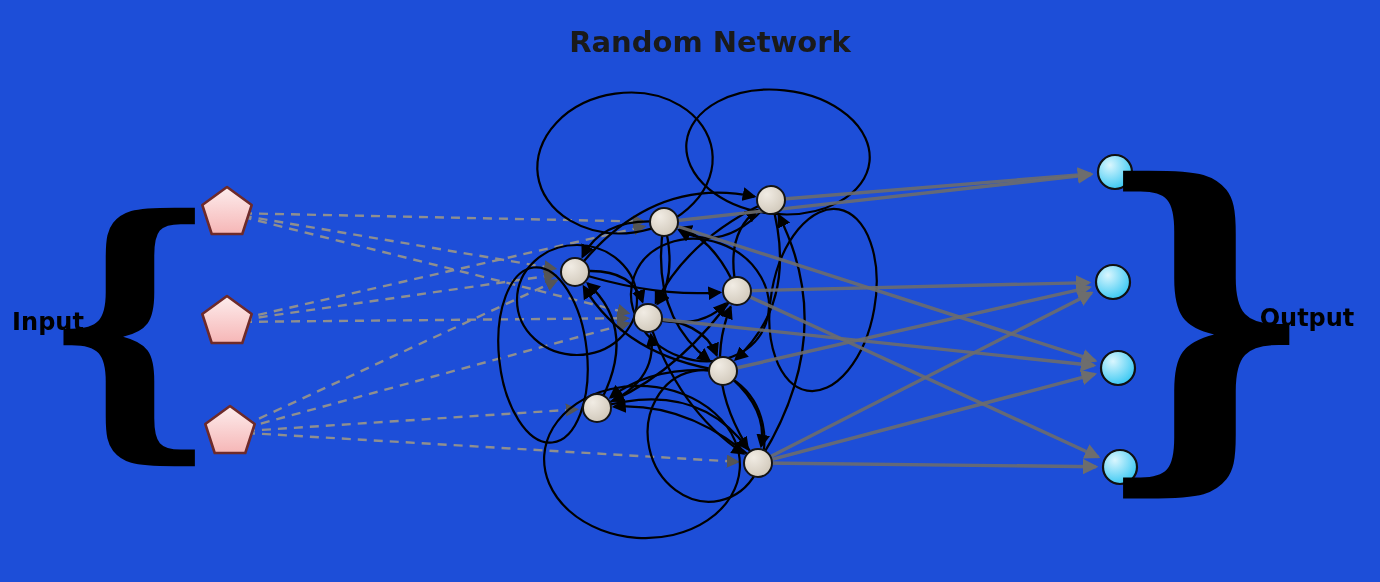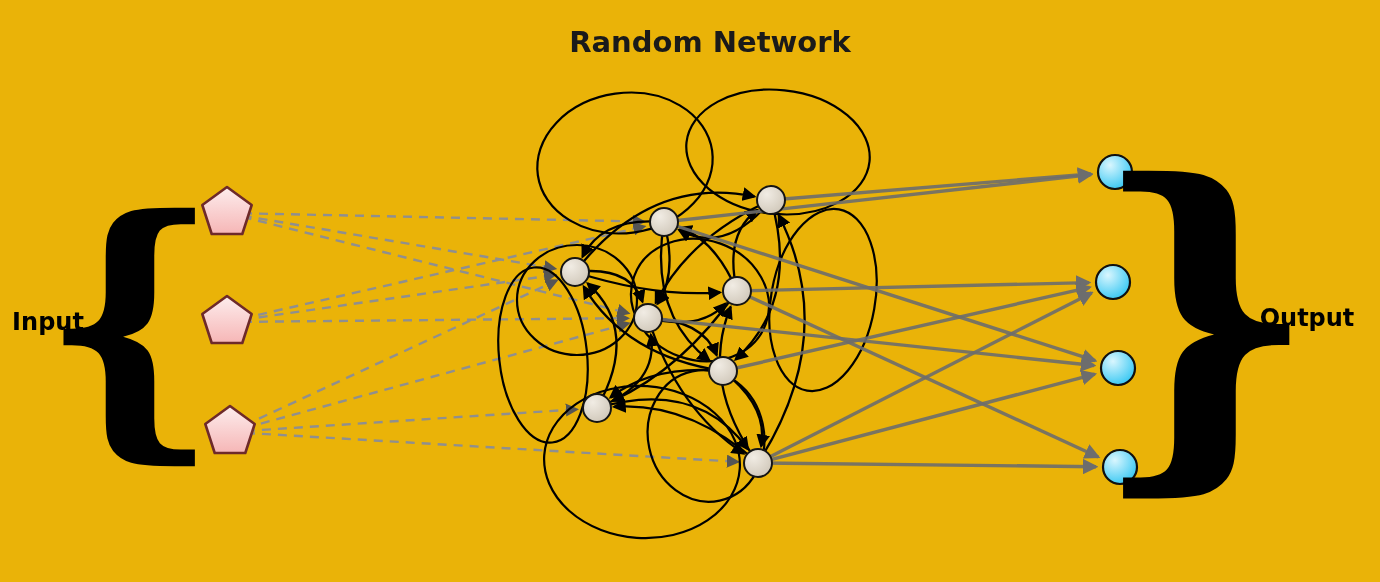--- a/index.html
+++ b/index.html
@@ -7,21 +7,21 @@
     padding: 0;
     background: #ffffff;
     width: 1380px;
     height: 582px;
     overflow: hidden;
   }
   .canvas-wrap {
     width: 1380px;
     height: 582px;
     position: relative;
-    background: #eab308;
+    background: #1d4ed8;
   }
   .title {
     font-family: "DejaVu Sans", sans-serif;
     font-weight: bold;
     font-size: 29px;
     fill: #1a1a1a;
   }
   .side-label {
     font-family: "DejaVu Sans", sans-serif;
     font-weight: bold;

